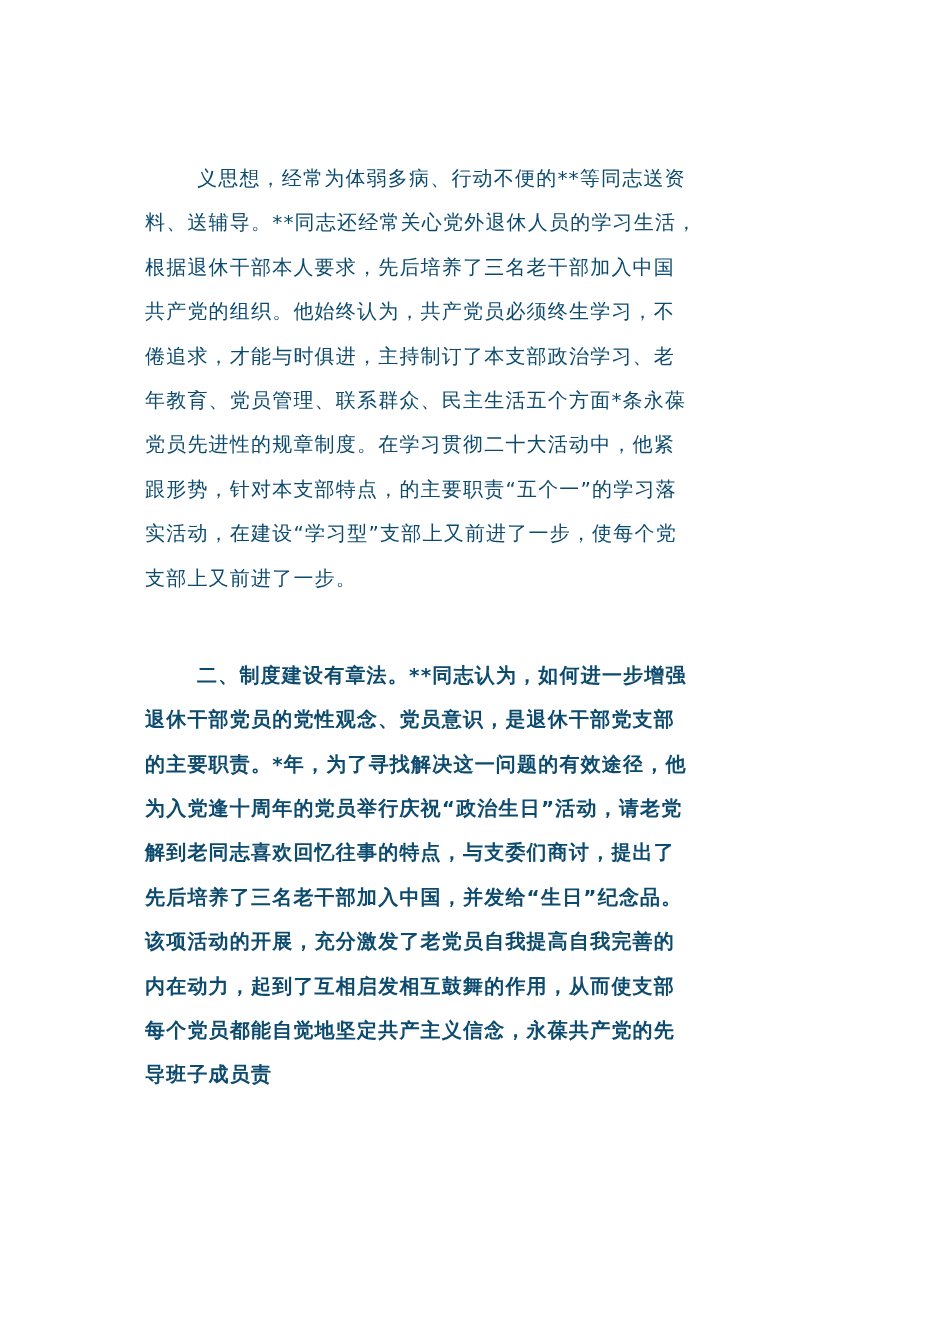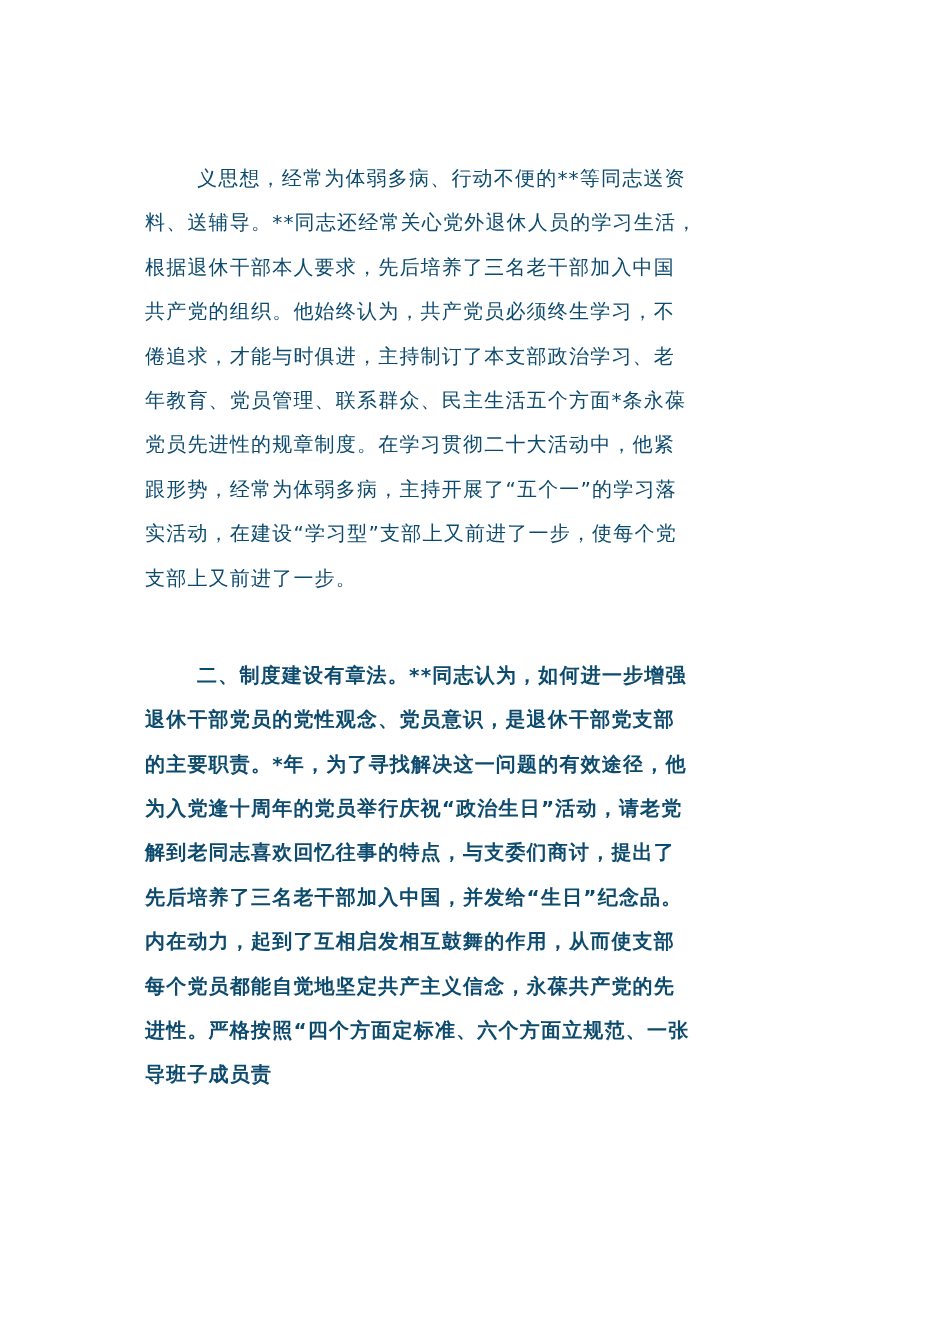--- a/index.html
+++ b/index.html
@@ -25,29 +25,29 @@
 
 <div class="page">
   <div class="para p1">
     <span class="line indent">义思想，经常为体弱多病、行动不便的**等同志送资</span>
     <span class="line">料、送辅导。**同志还经常关心党外退休人员的学习生活，</span>
     <span class="line">根据退休干部本人要求，先后培养了三名老干部加入中国</span>
     <span class="line">共产党的组织。他始终认为，共产党员必须终生学习，不</span>
     <span class="line">倦追求，才能与时俱进，主持制订了本支部政治学习、老</span>
     <span class="line">年教育、党员管理、联系群众、民主生活五个方面*条永葆</span>
     <span class="line">党员先进性的规章制度。在学习贯彻二十大活动中，他紧</span>
-    <span class="line">跟形势，经常为体弱多病，主持开展了“五个一”的学习落</span>
+    <span class="line">跟形势，针对本支部特点，的主要职责“五个一”的学习落</span>
     <span class="line">实活动，在建设“学习型”支部上又前进了一步，使每个党</span>
     <span class="line">支部上又前进了一步。</span>
   </div>
   <div class="para p2">
     <span class="line indent">二、制度建设有章法。**同志认为，如何进一步增强</span>
     <span class="line">退休干部党员的党性观念、党员意识，是退休干部党支部</span>
     <span class="line">的主要职责。*年，为了寻找解决这一问题的有效途径，他</span>
     <span class="line">为入党逢十周年的党员举行庆祝“政治生日”活动，请老党</span>
     <span class="line">解到老同志喜欢回忆往事的特点，与支委们商讨，提出了</span>
     <span class="line">先后培养了三名老干部加入中国，并发给“生日”纪念品。</span>
+    <span class="line">该项活动的开展，充分激发了老党员自我提高自我完善的</span>
     <span class="line">内在动力，起到了互相启发相互鼓舞的作用，从而使支部</span>
     <span class="line">每个党员都能自觉地坚定共产主义信念，永葆共产党的先</span>
-    <span class="line">进性。严格按照“四个方面定标准、六个方面立规范、一张</span>
     <span class="line">导班子成员责</span>
   </div>
 </div>
 
 </body></html>

